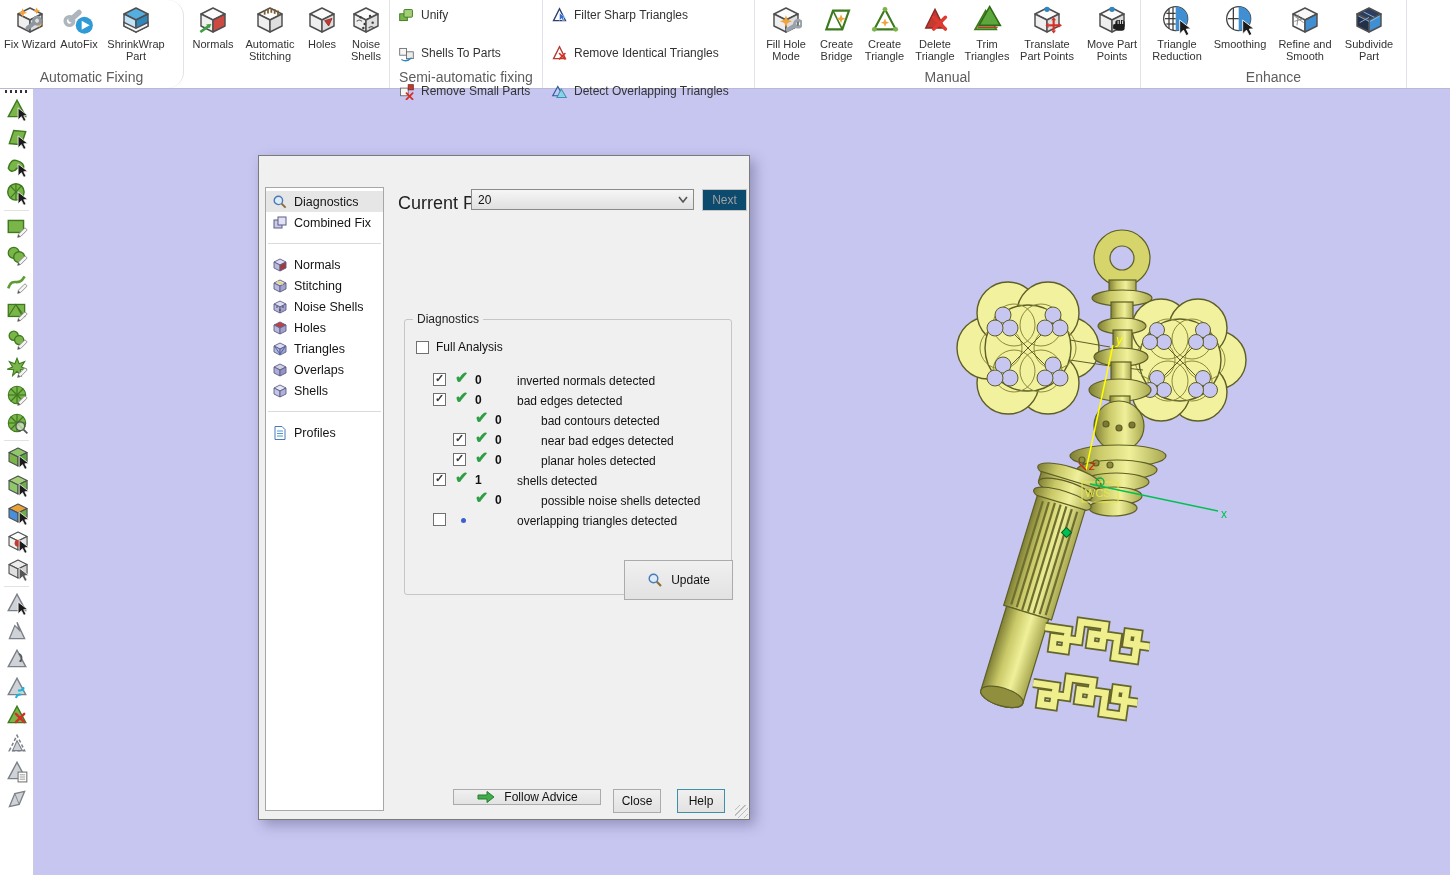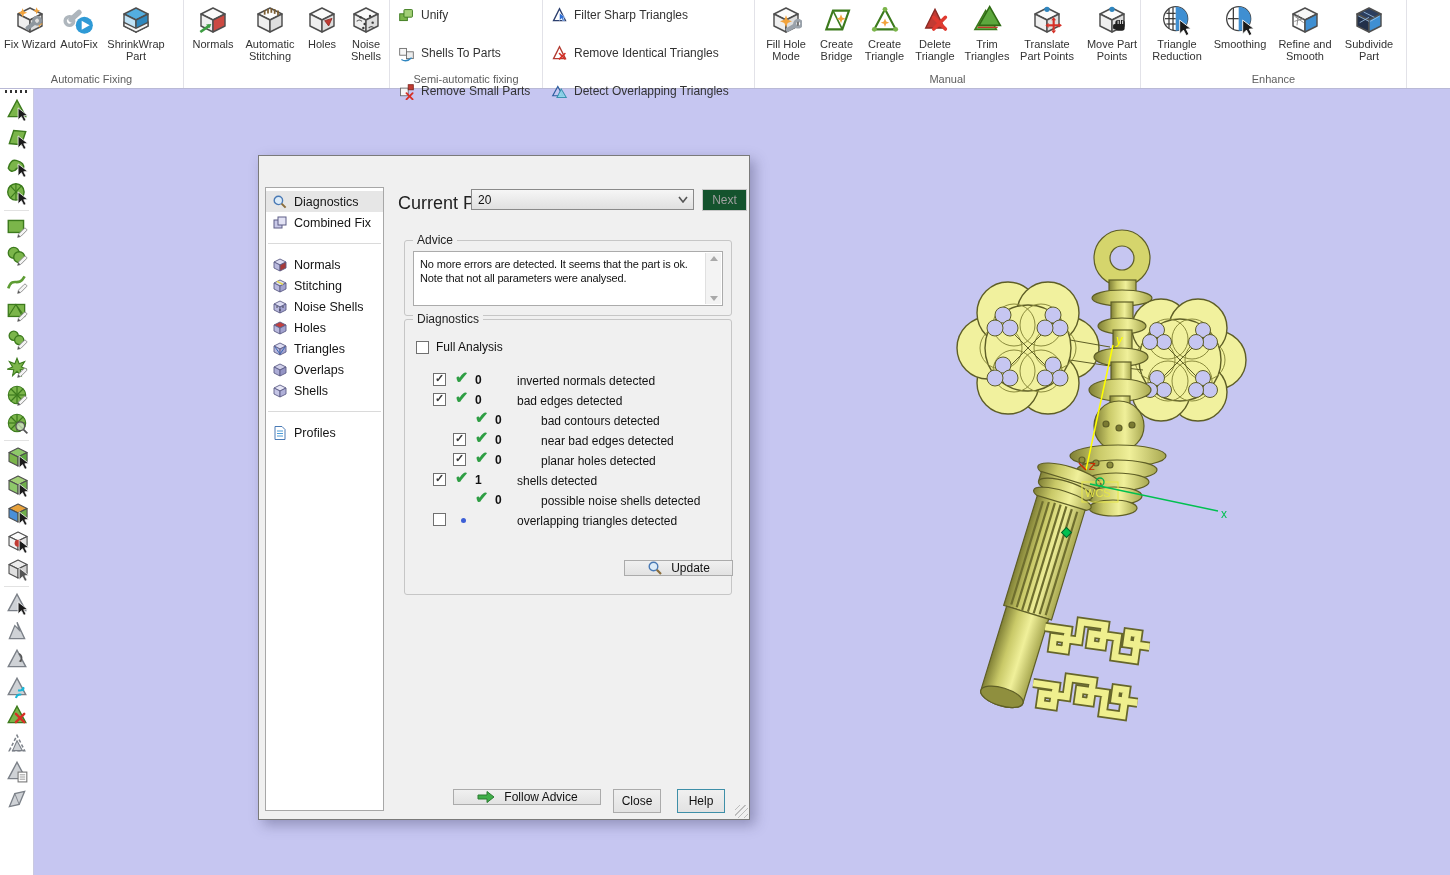--- a/index.html
+++ b/index.html
@@ -10,21 +10,21 @@
   .ribbon{position:absolute;left:0;top:0;width:1450px;height:88px;background:#fff;
           border-bottom:1px solid #b9b9d6;display:flex;z-index:3;}
   .rib-group{position:relative;height:100%;border-right:1px solid #e2e2e8;box-sizing:border-box;flex:none;}
   .rib-items{display:flex;align-items:flex-start;padding:2px 2px 0 4px;height:68px;box-sizing:border-box;}
   .rib-big{display:flex;flex-direction:column;align-items:center;text-align:center;
            font-size:11px;color:#333;line-height:1.12;padding-top:2px;cursor:default;flex:none;}
   .icon32{width:32px;height:32px;display:block;margin:0 auto 2px;}
   .rib-stack{display:flex;flex-direction:column;gap:20px;padding:6px 0 0 8px;}
   .rib-srow{display:flex;align-items:center;gap:6px;font-size:12px;color:#333;height:18px;}
   .icon17{width:17px;height:17px;display:block;flex:none;}
-  .rib-label{position:absolute;bottom:3px;left:0;right:0;text-align:center;font-size:11px;color:#5d5d5d;}
+  .rib-label{position:absolute;bottom:3px;left:0;right:0;text-align:center;font-size:14px;color:#5d5d5d;}
 
   
   .left-toolbar{position:absolute;left:0;top:88px;width:34px;bottom:0;background:#fff;
                 border-right:1px solid #c9c9e0;z-index:2;box-sizing:border-box;}
   .grip{width:24px;height:3px;margin:2px auto 3px;
         background:repeating-linear-gradient(90deg,#333 0 2px,transparent 2px 5px);}
   .ltb-icon{width:24px;height:24px;margin:4px auto 0;display:block;}
   .ltb-sep{height:1px;background:#e2e2e2;margin:5px 4px 1px;}
 
   
@@ -52,21 +52,21 @@
   .side-sep{height:1px;background:#dadada;margin:10px 2px;}
 
   .cp-label{position:absolute;left:139px;top:37px;font-size:18px;color:#222;}
   .cp-combo{position:absolute;left:212px;top:33px;width:223px;height:21px;
             background:linear-gradient(#f6f6f6,#e0e0e0);border:1px solid #8a8a8a;
             font-size:12px;color:#111;display:flex;align-items:center;padding-left:6px;box-sizing:border-box;}
   .chev{margin-left:auto;margin-right:5px;width:10px;height:7px;}
   .btn{background:linear-gradient(#f0f0f0,#e2e2e2);border:1px solid #ababab;font-size:12px;color:#111;
        display:flex;align-items:center;justify-content:center;box-sizing:border-box;cursor:default;gap:8px;}
   .btn-next{position:absolute;left:443px;top:33px;width:45px;height:22px;
-            color:#9f9f9f;background:#14532d;border-color:#c6c6c6;}
+            color:#9f9f9f;background:#0c4a6e;border-color:#c6c6c6;}
 
   .groupbox{position:absolute;border:1px solid #c6c6c6;border-radius:3px;box-sizing:border-box;}
   .gb-advice{left:145px;top:84px;width:328px;height:76px;}
   .gb-diag{left:145px;top:163px;width:328px;height:276px;}
   .gb-legend{position:absolute;top:-8px;left:8px;background:#f0f0f0;padding:0 4px;font-size:12px;color:#222;}
 
   .advice-inner{position:absolute;left:8px;top:10px;right:8px;bottom:9px;background:#fff;
                 border:1px solid #ababab;font-size:11px;letter-spacing:-0.15px;color:#111;
                 padding:5px 24px 4px 6px;box-sizing:border-box;line-height:1.3;overflow:hidden;}
   .adv-line{white-space:nowrap;}
@@ -85,32 +85,32 @@
   .cb.checked::after{content:"✓";position:absolute;left:1px;top:-2px;font-size:11px;
       font-weight:bold;color:#3a3a3a;}
   .diag-rows{position:absolute;left:0;top:50px;right:0;}
   .drow{position:relative;height:20px;}
   .drow .cb{position:absolute;top:3px;}
   .mark{position:absolute;top:-2px;font-size:16px;font-weight:bold;color:#2f9e44;}
   .dot{position:absolute;top:8px;width:5px;height:5px;border-radius:50%;background:#3d5fd6;}
   .cnt{position:absolute;top:3px;font-size:12px;font-weight:bold;color:#111;}
   .dlbl{position:absolute;top:4px;font-size:12px;color:#111;white-space:nowrap;}
 
-  .btn-update{position:absolute;left:219px;top:240px;width:109px;height:16px;}
+  .btn-update{position:absolute;left:219px;top:240px;width:109px;height:40px;}
   .btn-follow{position:absolute;left:194px;top:633px;width:148px;height:16px;}
   .btn-close{position:absolute;left:354px;top:633px;width:48px;height:24px;}
   .btn-help{position:absolute;left:418px;top:633px;width:48px;height:24px;border:1px solid #3e8fa8;}
   .grip-corner{position:absolute;right:1px;bottom:1px;width:13px;height:13px;
        background:repeating-linear-gradient(135deg,transparent 0 3px,#bdbdbd 3px 4px);}
 </style>
 </head>
 <body>
 
 <div class="ribbon" id="ribbon">
-    <div class="rib-group" style="width: 184px;">
+    <div class="rib-group" style="width: 184px; border-radius: 16px;">
       <div class="rib-items">
         <div class="rib-big" style="width: 52px;">
           <span class="icon32"><svg viewBox="0 0 24 24" width="100%" height="100%">
               <g stroke="#4f4f4f" stroke-width="1.1" stroke-linejoin="round">
                 <path d="M12,3 L21,7.5 12,12 3,7.5Z" fill="#fbfbfb"></path>
                 <path d="M3,7.5 12,12 12,21 3,16.5Z" fill="#efefef"></path>
                 <path d="M21,7.5 12,12 12,21 21,16.5Z" fill="#dedede"></path>
               </g>
               <path d="M6.5,3.1 L7.452,5.548 L9.9,6.5 L7.452,7.452 L6.5,9.9 L5.548,7.452 L3.1,6.5 L5.548,5.548 Z" fill="#f2a33c"></path>
               <path d="M17,2.4 L17.728,4.272 L19.6,5 L17.728,5.728 L17,7.6 L16.272,5.728 L14.4,5 L16.272,4.272 Z" fill="#f2a33c"></path>
@@ -897,31 +897,20 @@
 
   <span class="cp-label">Current Part:</span>
   <div class="cp-combo">
     <span>20</span>
     <svg class="chev" viewBox="0 0 10 7">
       <path d="M1,1 L5,6 L9,1" fill="none" stroke="#555" stroke-width="1.6"></path>
     </svg>
   </div>
   <div class="btn btn-next">Next</div>
 
-  <div class="groupbox gb-advice">
-    <span class="gb-legend">Advice</span>
-    <div class="advice-inner">
-      <div class="adv-line">No more errors are detected. It seems that the part is ok.</div>
-      <div class="adv-line">Note that not all parameters were analysed.</div>
-      <div class="adv-scroll">
-        <div class="tri-up"></div>
-        <div class="tri-dn"></div>
-      </div>
-    </div>
-  </div>
 
   <div class="groupbox gb-diag">
     <span class="gb-legend">Diagnostics</span>
     <div class="fa-row">
       <span class="cb"></span>
       <span>Full Analysis</span>
     </div>
     <div class="diag-rows" id="diagrows">
         <div class="drow">
           <span class="cb checked" style="left: 28px;"></span>

